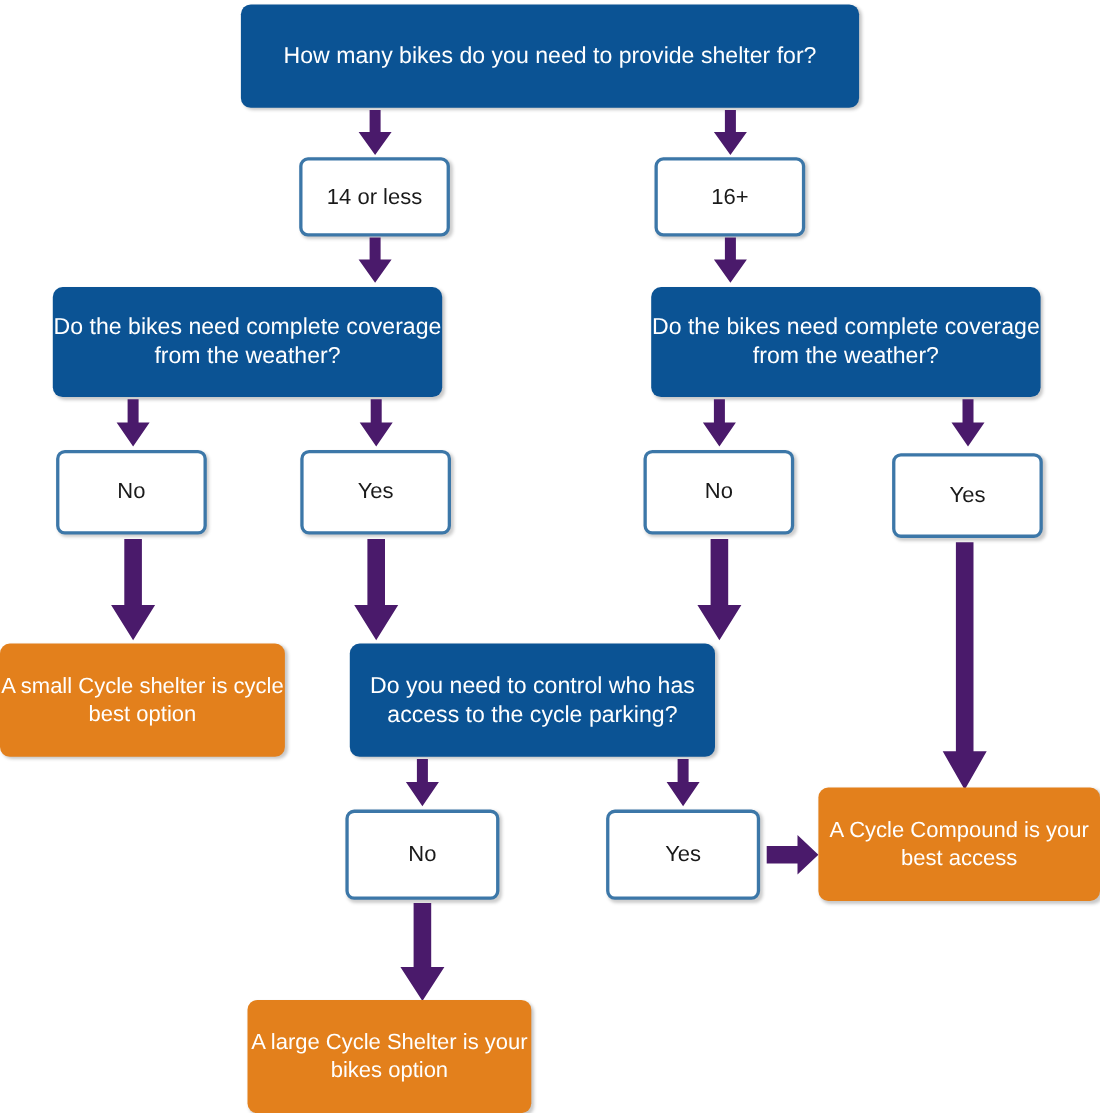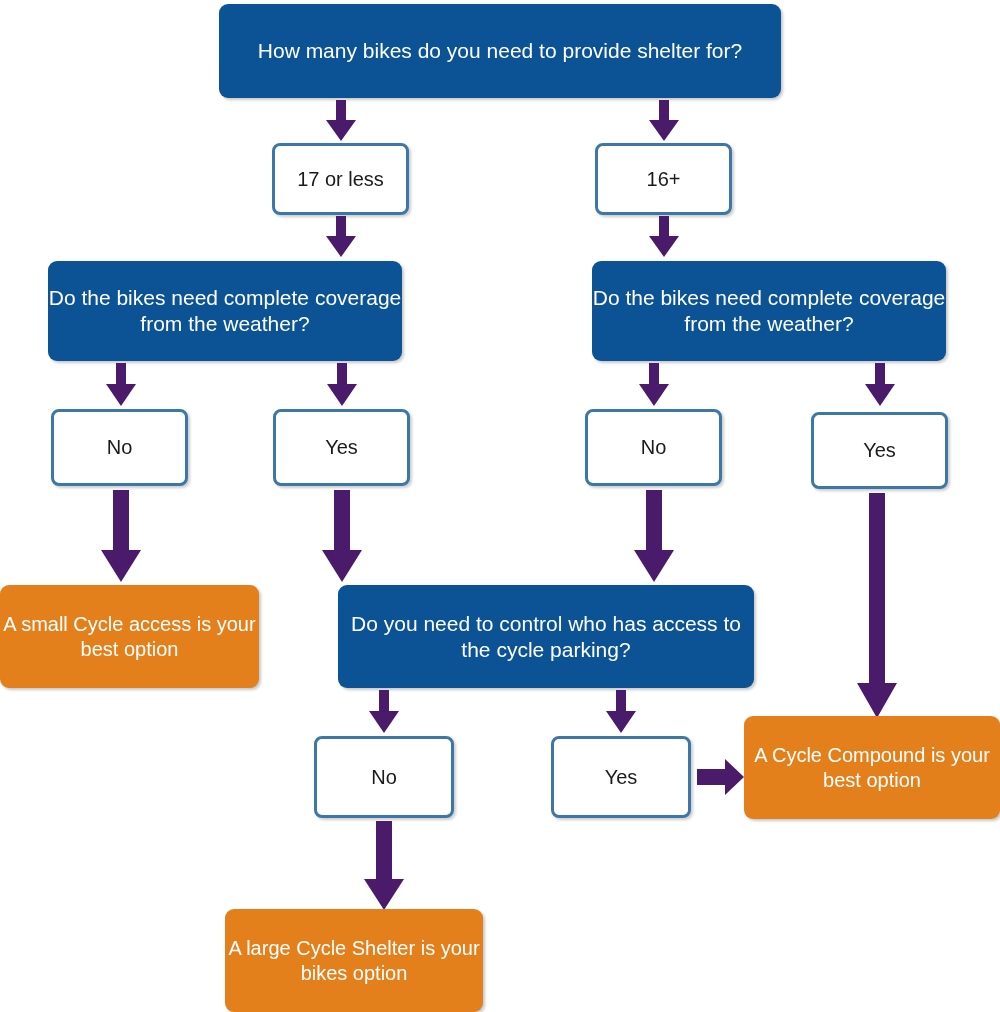--- a/index.html
+++ b/index.html
@@ -82,21 +82,21 @@
     </svg>
   </div>
 
   <div class="arrow" style="left:648px; top:100px; width:32px; height:42px;">
     <svg width="32" height="42" viewBox="0 0 32 42" aria-hidden="true">
       <polygon points="11,0 21,0 21,20 31,20 16,41 1,20 11,20" fill="#4a1a6b"></polygon>
     </svg>
   </div>
 
   <div class="node white" style="left:272px; top:143px; width:137px; height:72px;">
-    <span class="node-label">17 or less</span>
+    <span class="node-label">14 or less</span>
   </div>
 
   <div class="node white" style="left:595px; top:143px; width:137px; height:72px;">
     <span class="node-label">16+</span>
   </div>
 
   <div class="arrow" style="left:325px; top:216px; width:32px; height:42px;">
     <svg width="32" height="42" viewBox="0 0 32 42" aria-hidden="true">
       <polygon points="11,0 21,0 21,20 31,20 16,41 1,20 11,20" fill="#4a1a6b"></polygon>
     </svg>
@@ -172,24 +172,24 @@
     </svg>
   </div>
 
   <div class="arrow" style="left:856px; top:493px; width:42px; height:226px;">
     <svg width="42" height="226" viewBox="0 0 42 226" aria-hidden="true">
       <polygon points="13,0 29,0 29,190 41,190 21,225 1,190 13,190" fill="#4a1a6b"></polygon>
     </svg>
   </div>
 
   <div class="node orange" style="left:0px; top:585px; width:259px; height:103px;">
-    <span class="node-label">A small Cycle access is your best option</span>
-  </div>
-
-  <div class="node blue" style="left:318px; top:585px; width:416px; height:103px;margin-left:20px;">
+    <span class="node-label">A small Cycle shelter is cycle best option</span>
+  </div>
+
+  <div class="node blue" style="left:318px; top:585px; width:332px; height:103px;">
     <span class="node-label">Do you need to control who has access to the cycle parking?</span>
   </div>
 
   <div class="arrow" style="left:368px; top:690px; width:32px; height:44px;">
     <svg width="32" height="44" viewBox="0 0 32 44" aria-hidden="true">
       <polygon points="11,0 21,0 21,21 31,21 16,43 1,21 11,21" fill="#4a1a6b"></polygon>
     </svg>
   </div>
   <div class="arrow" style="left:605px; top:690px; width:32px; height:44px;">
     <svg width="32" height="44" viewBox="0 0 32 44" aria-hidden="true">
@@ -205,21 +205,21 @@
     <span class="node-label">Yes</span>
   </div>
 
   <div class="arrow" style="left:697px; top:758px; width:48px; height:38px;">
     <svg width="48" height="38" viewBox="0 0 48 38" aria-hidden="true">
       <polygon points="0,11 28,11 28,1 47,19 28,37 28,27 0,27" fill="#4a1a6b"></polygon>
     </svg>
   </div>
 
   <div class="node orange" style="left:744px; top:716px; width:256px; height:103px;">
-    <span class="node-label">A Cycle Compound is your best option</span>
+    <span class="node-label">A Cycle Compound is your best access</span>
   </div>
 
   <div class="arrow" style="left:363px; top:821px; width:42px; height:90px;">
     <svg width="42" height="90" viewBox="0 0 42 90" aria-hidden="true">
       <polygon points="13,0 29,0 29,58 41,58 21,89 1,58 13,58" fill="#4a1a6b"></polygon>
     </svg>
   </div>
 
   <div class="node orange" style="left:225px; top:909px; width:258px; height:103px;">
     <span class="node-label">A large Cycle Shelter is your bikes option</span>

